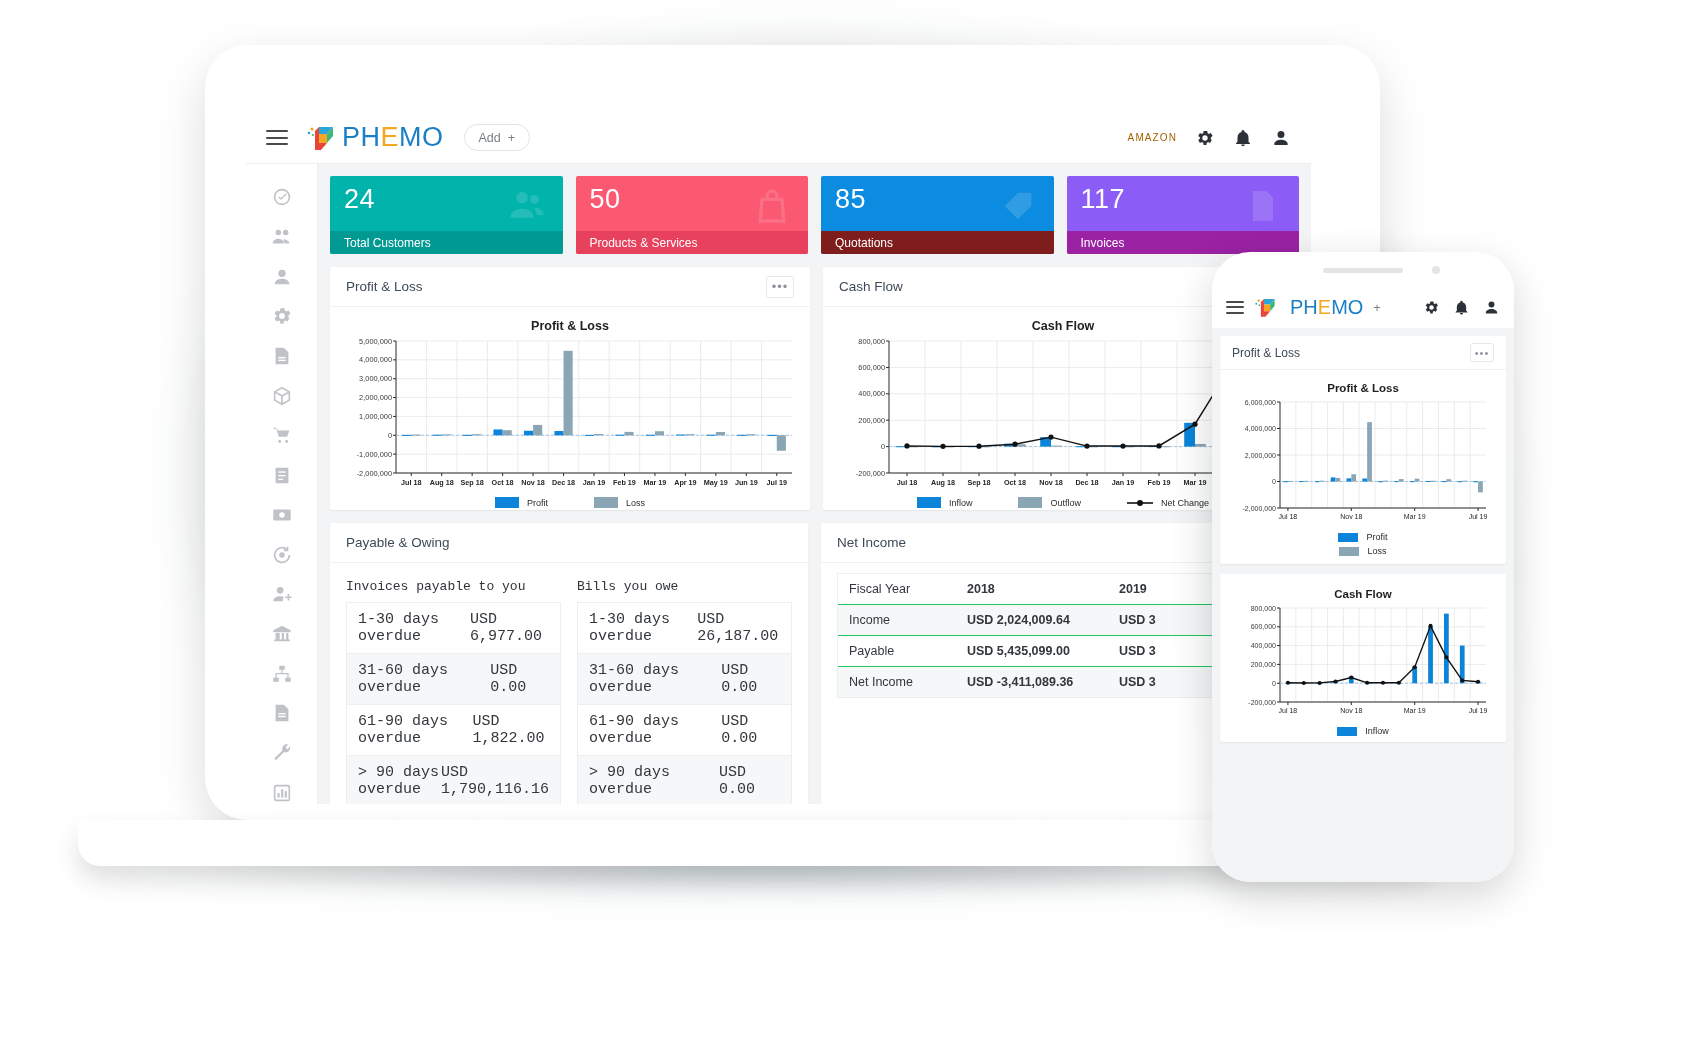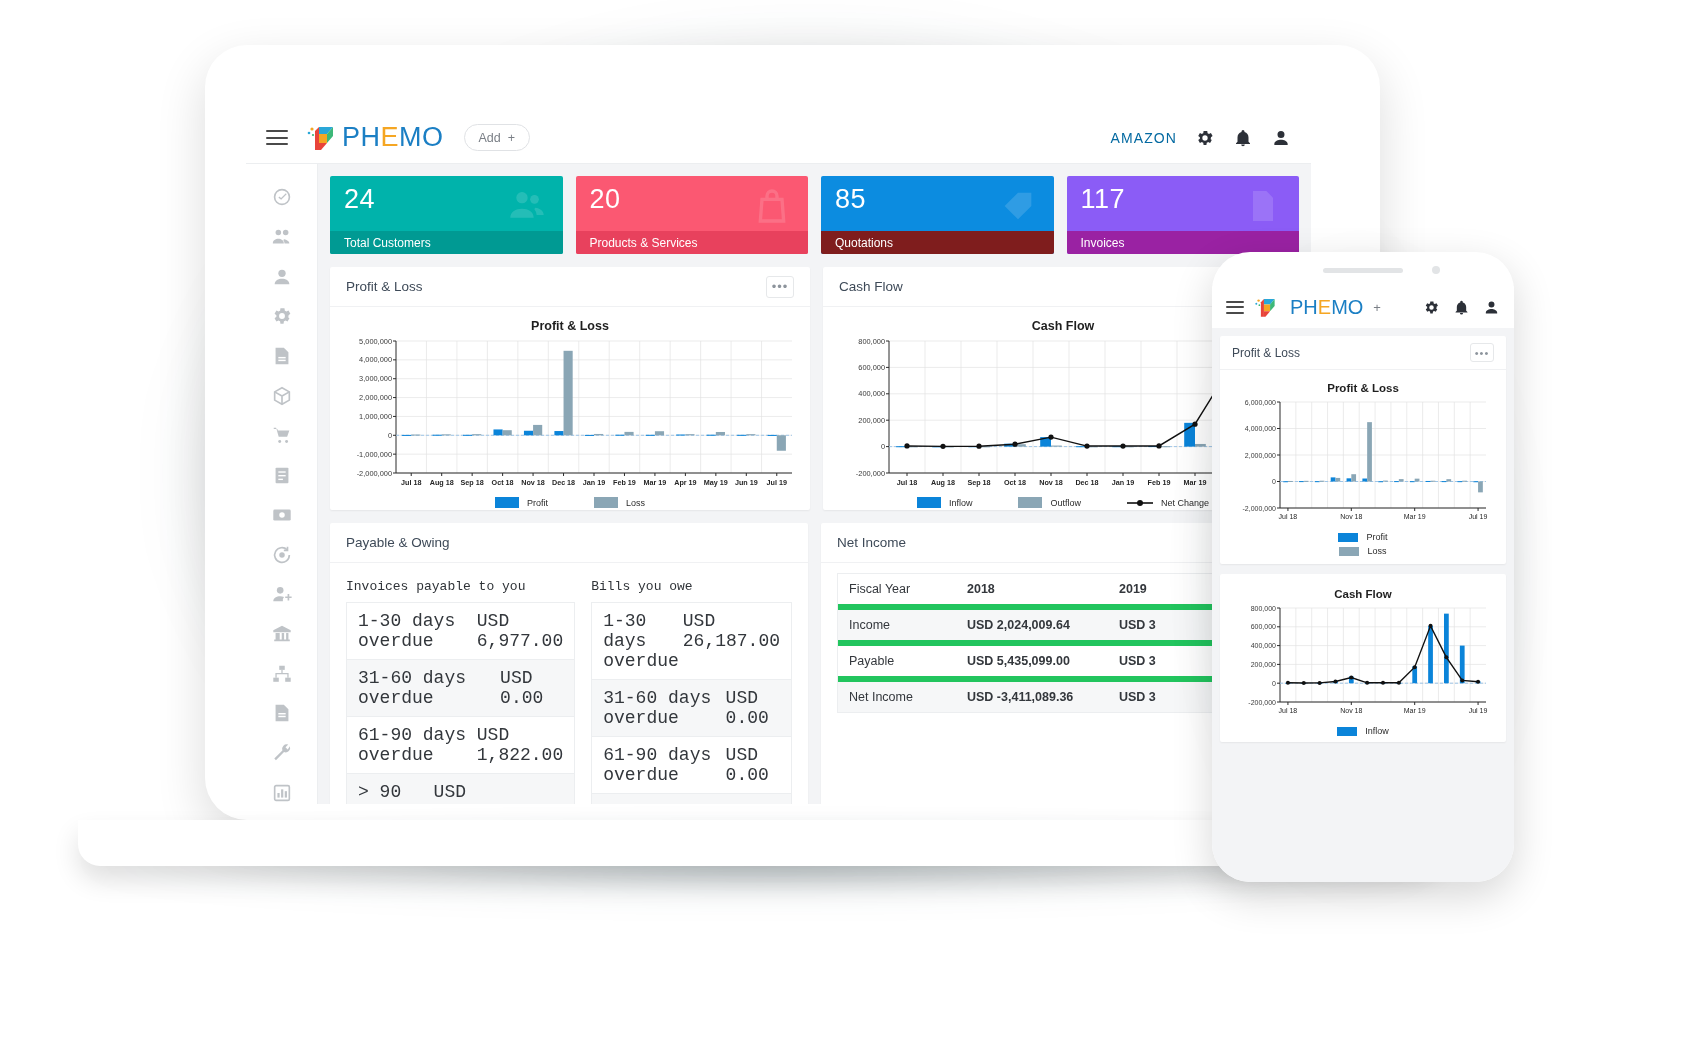--- a/index.html
+++ b/index.html
@@ -48,21 +48,21 @@
   .logo-mark { position:relative; width:34px; height:30px; }
   .logo-text { font-size:27px; letter-spacing:.5px; color:#1b7fc4; font-weight:400; line-height:1; }
   .logo-text .hl { color:#f5a623; }
 
   .add-btn {
     margin-left:20px; border:1px solid #e0e2e5; border-radius:16px;
     height:27px; padding:0 14px; display:flex; align-items:center; gap:7px;
     font-size:12.5px; color:#7a7f86; background:#fff; cursor:pointer;
   }
   .header-right { margin-left:auto; display:flex; align-items:center; gap:18px; }
-  .org-name { font-size:14px; letter-spacing:1.1px; color:#0369a1;margin-left:33px; }
+  .org-name { font-size:10px; letter-spacing:1.1px; color:#a16207;margin-left:33px; }
   .hicon { width:20px; height:20px; color:#2c3038; cursor:pointer; display:block; }
 
   
   .sidebar {
     position:absolute; left:0; top:52px; width:72px; height:640px;
     background:#fff; border-right:1px solid #eceef0;
     display:flex; flex-direction:column; align-items:center; padding-top:22px; gap:17px;
   }
   .side-item { width:26px; height:26px; color:#bfc3c7; display:flex; align-items:center; justify-content:center; cursor:pointer; }
   .side-item svg { width:22px; height:22px; }
@@ -103,26 +103,26 @@
   .legend-line { width:26px; height:10px; display:block; }
 
   .bottom-row { display:flex; gap:13px; margin-top:13px; }
   .po-panel { width:574px; }
   .ni-panel { flex:1; }
   .panel-body { padding:10px 16px 16px; }
   .sub-head { font-size:13px; color:#2f3338; margin:6px 0 8px; }
   .po-cols { display:flex; gap:16px; }
   .po-col { flex:1;font-family:Liberation Mono, monospace; }
   .po-list { border:1px solid #eceef0; }
-  .po-row { display:flex; justify-content:space-between; padding:8px 11px; font-size:18px; color:#33373c; border-bottom:1px solid #eceef0; }
+  .po-row { display:flex; justify-content:space-between; padding:8px 11px; font-size:15px; color:#33373c; border-bottom:1px solid #eceef0; }
   .po-row:last-child { border-bottom:none; }
   .po-row.alt { background:#f6f7f8; }
 
   .ni-table { border:1px solid #eceef0; }
-  .ni-row { display:flex; padding:8px 11px; font-size:12.5px; color:#33373c; border-bottom:6px solid #22c55e; }
+  .ni-row { display:flex; padding:8px 11px; font-size:12.5px; color:#33373c; border-bottom:1px solid #22c55e; }
   .ni-row:last-child { border-bottom:none; }
   .ni-row.alt { background:#f6f7f8; }
   .ni-lbl { width:118px; }
   .ni-v { width:152px; text-align:left;font-weight:bold; }
 
   
   .phone-shadow {
     position:absolute; left:1190px; top:240px; width:340px; height:660px;
     border-radius:60px;
     background: radial-gradient(ellipse at 50% 50%, rgba(20,50,60,.22) 0%, rgba(255,255,255,0) 70%);
@@ -324,21 +324,21 @@
                 <circle cx="16.5" cy="8" r="2.6"></circle>
                 <path d="M2 19c0-3.6 3.4-5.4 7-5.4s7 1.8 7 5.4zM17 13c2.6.3 5 1.8 5 4.4h-4.2a7 7 0 00-1.4-3.6z"></path>
               </svg></div>
           <div class="stat-num">24</div>
           <div class="stat-foot" style="background:#009a93">Total Customers</div>
         </div>
         <div class="stat-card" style="background:#fb5872">
           <div class="stat-ghost"><svg viewBox="0 0 24 24">
                 <path d="M6 8h12l1 13H5zM9 8V6a3 3 0 016 0v2" fill="none" stroke="#fff" stroke-width="2"></path>
               </svg></div>
-          <div class="stat-num">20</div>
+          <div class="stat-num">50</div>
           <div class="stat-foot" style="background:#e8415d">Products &amp; Services</div>
         </div>
         <div class="stat-card" style="background:#0c8ce0">
           <div class="stat-ghost"><svg viewBox="0 0 24 24">
                 <path d="M4 12L12 4h8v8l-8 8z"></path>
               </svg></div>
           <div class="stat-num">85</div>
           <div class="stat-foot" style="background:#7f1d1d">Quotations</div>
         </div>
         <div class="stat-card" style="background:#8b5cf6">

